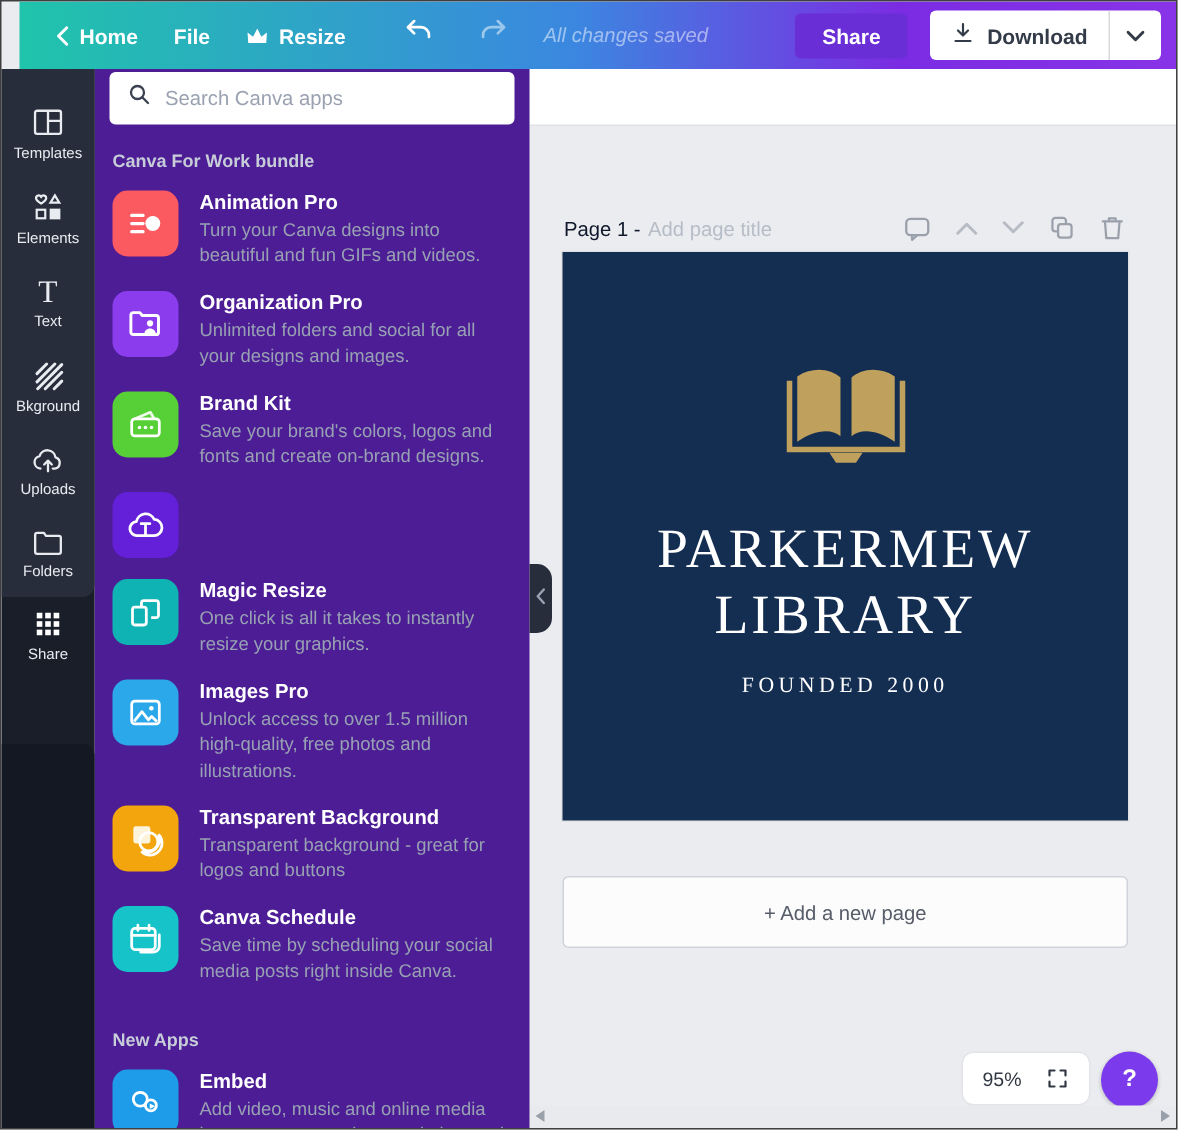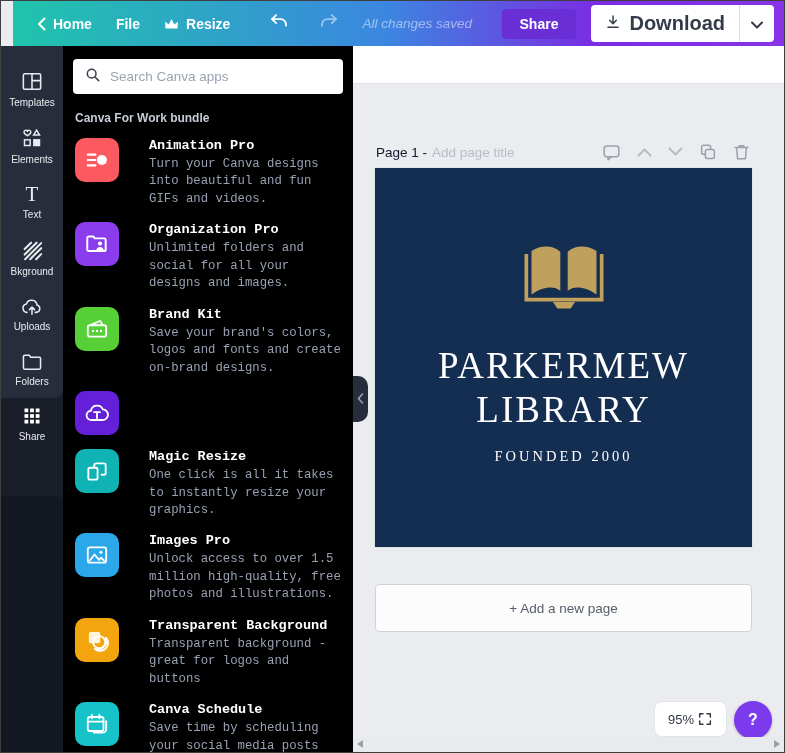--- a/index.html
+++ b/index.html
@@ -19,46 +19,46 @@
   .tb-iconbtn{ padding:6px 9px; cursor:pointer; display:flex; align-items:center; }
   .tb-iconbtn.dim{ opacity:.5; }
   .tb-status{ font-size:13.5px; font-style:italic; color:rgba(255,255,255,.5);
     margin-left:10px; font-weight:400; }
   .tb-right{ margin-left:auto; display:flex; align-items:center; gap:15px; padding-right:10px; }
   .share-btn{ background:#6a2ed6; color:#fff; font-size:14px; font-weight:700;
     padding:7px 18px; border-radius:4px; cursor:pointer; }
   .download-group{ display:flex; align-items:stretch; background:#fff; border-radius:4px;
     overflow:hidden; }
   .download-btn{ display:flex; align-items:center; gap:8px; padding:7px 14px;
-    color:#333b49; font-size:20px; font-weight:700; cursor:pointer; }
+    color:#333b49; font-size:14px; font-weight:700; cursor:pointer; }
   .download-caret{ display:flex; align-items:center; padding:0 11px;
     border-left:1px solid #d8dade; cursor:pointer; }
 
   
   .sidebar{ position:absolute; left:0; top:45px; bottom:0; width:62px;
     background:#191e29; z-index:20; }
   .sb-group{ background:#272d3a; border-bottom-right-radius:8px; padding-top:16px; }
   .sb-item{ height:56px; display:flex; flex-direction:column; align-items:center;
     justify-content:center; gap:5px; cursor:pointer; color:#dfe3ea; }
   .sb-item .lbl{ font-size:10px; color:#e8ebf0; }
   .sb-item svg{ display:block; }
   .sb-apps{ height:52px; }
   .sb-below{ position:absolute; left:0; right:0; bottom:0; top:450px;
     background:#141823; border-top-right-radius:8px; }
 
   
-  .apppanel{ position:absolute; left:62px; top:45px; bottom:0; width:290px;
-    background:#000000; z-index:19; color:#fff; padding:13px 10px 0 10px; overflow:hidden; }
+  .apppanel{ position:absolute; left:62px; top:34px; bottom:0; width:290px;
+    background:#4c1d95; z-index:19; color:#fff; padding:13px 10px 0 10px; overflow:hidden; }
   .search-box{ display:flex; align-items:center; gap:9px; background:#fff;
     border-radius:4px; height:35px; padding:0 12px; }
   .search-box input{ border:none; outline:none; flex:1; font-size:13.5px;
     font-family:"Liberation Sans",sans-serif; color:#333; background:transparent; }
   .search-box input::placeholder{ color:#9aa2b1; }
   .section-label{ font-size:12px; font-weight:700; color:#c6ccd8; margin:17px 0 6px 2px; }
-  .app-item{ display:flex; align-items:flex-start; gap:30px; padding:7px 2px; cursor:pointer;font-family:Liberation Mono, monospace; }
+  .app-item{ display:flex; align-items:flex-start; gap:14px; padding:7px 2px; cursor:pointer; }
   .app-ic{ flex:0 0 44px; width:44px; height:44px; border-radius:10px;
     display:flex; align-items:center; justify-content:center; }
   .app-ic svg{ display:block; }
   .app-txt{ flex:1; min-width:0; }
   .app-title{ font-size:13.5px; font-weight:700; color:#fff; margin-bottom:3px; }
   .app-desc{ font-size:12.3px; line-height:1.42; color:#98a1b3; }
   .collapse-tab{ position:absolute; left:352px; top:375px; width:15px; height:46px;
     background:#272d3b; border-radius:0 10px 10px 0; z-index:21; display:flex;
     align-items:center; justify-content:center; cursor:pointer; }
 
@@ -83,21 +83,21 @@
     letter-spacing:2px; line-height:1.18; text-align:center; margin-top:24px; font-weight:400; }
   .design-sub{ font-family:"Liberation Serif", serif; color:#fff; font-size:14.5px;
     letter-spacing:3px; margin-top:17px; }
 
   .add-page-btn{ position:absolute; left:22px; top:500px; width:377px; height:48px;
     background:#fcfcfd; border:1px solid #cfd3d9; border-radius:4px; color:#565d68;
     font-size:13.5px; display:flex; align-items:center; justify-content:center; cursor:pointer; }
 
   .zoom-pill{ position:absolute; right:57px; bottom:15px; height:36px; background:#fff;
     border:1px solid #e2e4e8; border-radius:8px; display:flex; align-items:center;
-    gap:3px; padding:0 13px; }
+    gap:16px; padding:0 13px; }
   .zoom-val{ font-size:13px; color:#323843; cursor:pointer; }
   .fullscreen-btn{ display:flex; cursor:pointer; }
   .help-btn{ position:absolute; right:12px; bottom:13px; width:38px; height:38px;
     border-radius:50%; background:#7c3aed; color:#fff; font-size:16px; font-weight:700;
     display:flex; align-items:center; justify-content:center; cursor:pointer;
     box-shadow:0 1px 3px rgba(0,0,0,.25); }
 
   .hscroll{ position:absolute; left:0; right:0; bottom:0; height:15px; background:#e9eaee; }
   .hs-arrow{ position:absolute; top:3px; width:0; height:0; cursor:pointer; }
   .hs-left{ left:4px; border-top:4.5px solid transparent; border-bottom:4.5px solid transparent;

